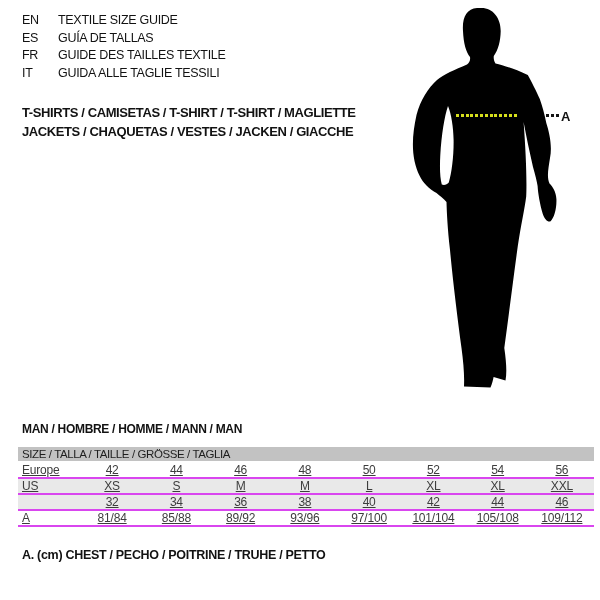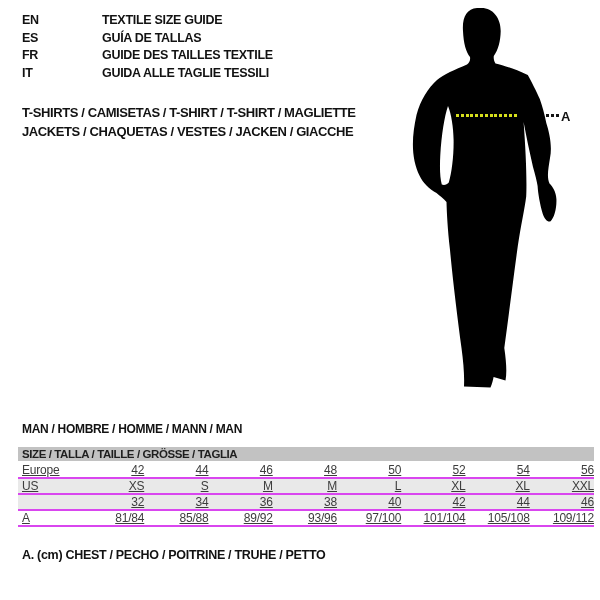--- a/index.html
+++ b/index.html
@@ -3,47 +3,47 @@
 <meta charset="utf-8">
 <style>
   html,body{margin:0;padding:0;background:#ffffff;}
   .canvas{
     position:relative;width:600px;height:600px;background:#fff;overflow:hidden;
     font-family:"Liberation Sans", sans-serif;color:var(--ink,#121212);
   }
   
   .lang-list{position:absolute;left:22px;top:12px;}
   .lang-row{display:flex;height:17.5px;line-height:17.5px;
-    font-size:12.5px;font-weight:bold;letter-spacing:-0.3px;gap:44px;}
+    font-size:12.5px;font-weight:normal;letter-spacing:-0.3px;}
   .lang-code{width:36px;}
   
   .categories{position:absolute;left:22px;top:104px;
     font-size:13px;font-weight:bold;letter-spacing:-0.4px;line-height:18.5px;}
   
   .man-svg{position:absolute;left:405px;top:5px;width:160px;height:385px;}
   .chest-line{position:absolute;height:3px;top:114px;}
   .chest-line.inner{left:456px;width:62px;
     background:repeating-linear-gradient(90deg,var(--dash,#d5df1c) 0 3px,transparent 3px 4.8px);}
   .chest-line.outer{left:546px;width:14px;
     background:repeating-linear-gradient(90deg,var(--dash-dark,#111) 0 3px,transparent 3px 4.8px);}
   .measure-label{position:absolute;left:561px;top:109px;
     font-size:13px;font-weight:bold;}
   
   .section-title{position:absolute;left:22px;top:422px;
     font-size:12px;font-weight:bold;letter-spacing:-0.3px;}
   
   .size-table{position:absolute;left:18px;top:447px;width:576px;}
   .thead{height:14px;line-height:14px;background:var(--bar,#c2c2c2);
-    padding-left:4px;font-size:11.5px;font-weight:bold;letter-spacing:-0.4px;
+    padding-left:4px;font-size:11.5px;font-weight:normal;letter-spacing:-0.4px;
     color:#1e1e1e;margin-bottom:2px;box-sizing:border-box;}
   .trow{display:flex;height:16px;line-height:15px;box-sizing:border-box;
     border-bottom:2px solid #d946ef;font-size:12px;letter-spacing:-0.2px;
     color:var(--table-ink,#3d3d3d);text-decoration:underline;}
   .trow.shade{background:var(--shade,#e9e9e9);}
-  .tcell{flex:1;text-align:right;}
+  .tcell{flex:1;text-align:center;}
   .tcell.label{flex:0 0 58px;text-align:left;padding-left:4px;}
   
   .footnote{position:absolute;left:22px;top:548px;
     font-size:12.5px;font-weight:bold;letter-spacing:-0.3px;}
 </style>
 </head>
 <body>
 
 <div class="canvas">
 

